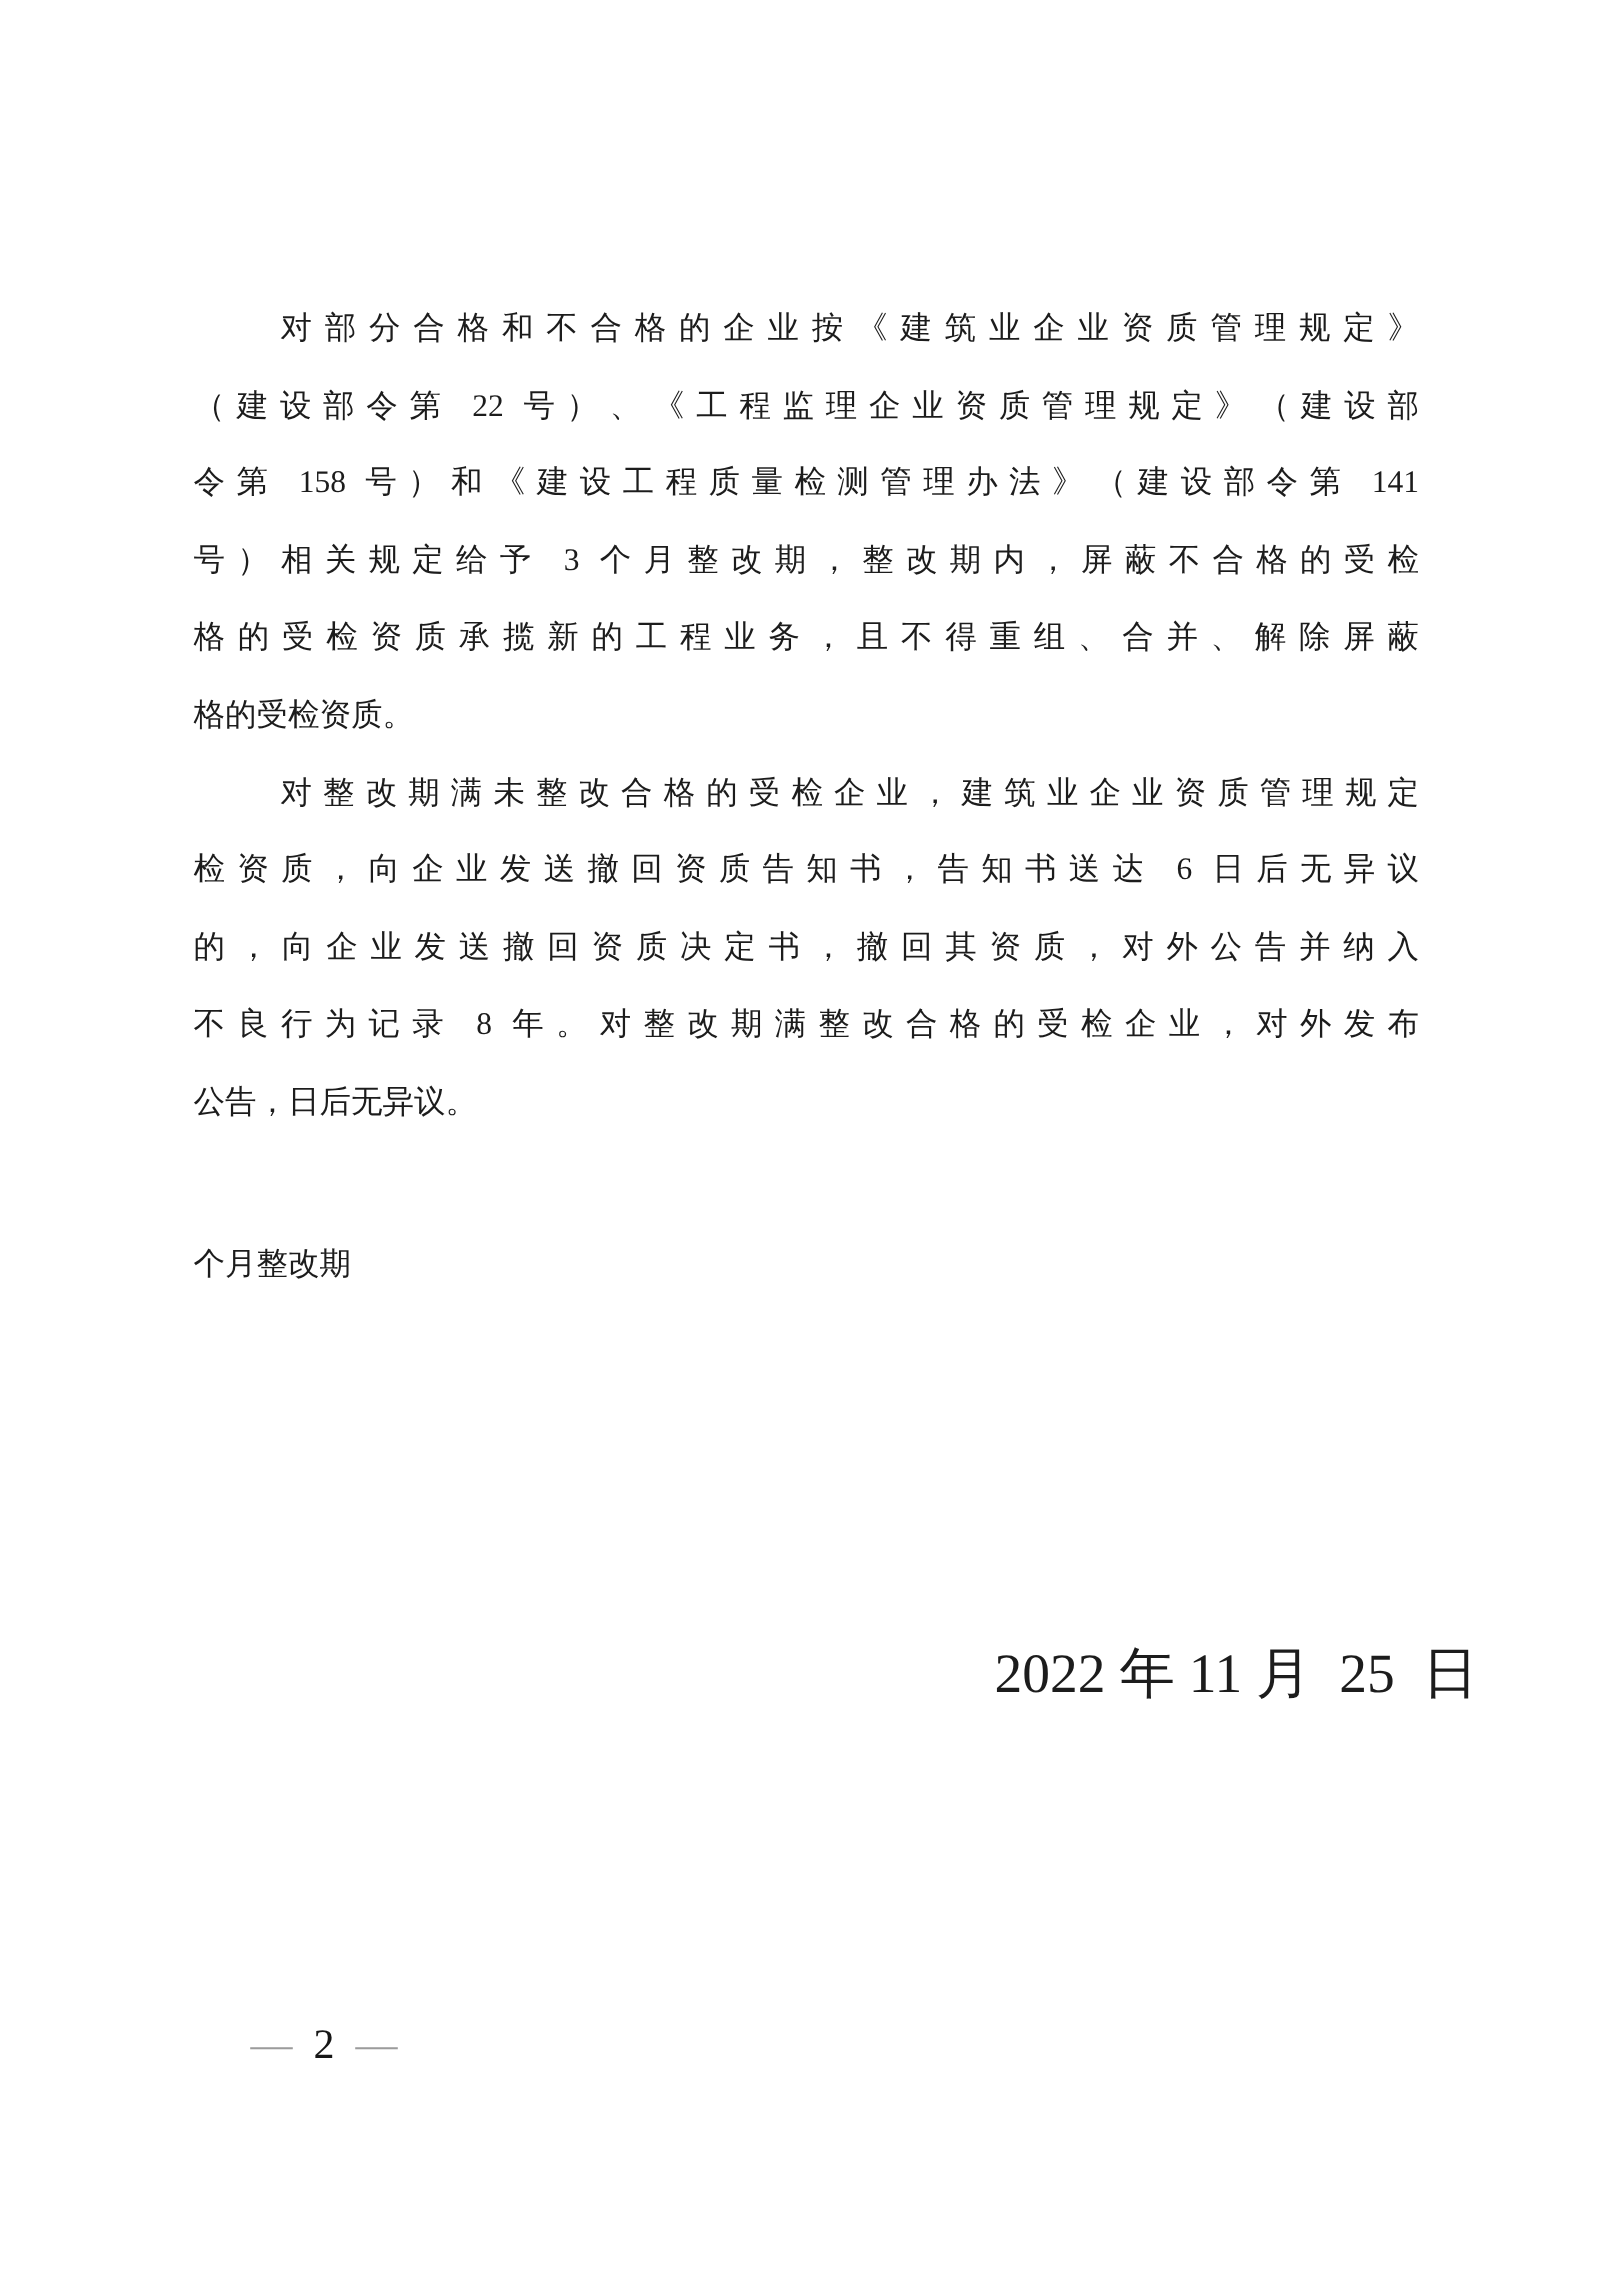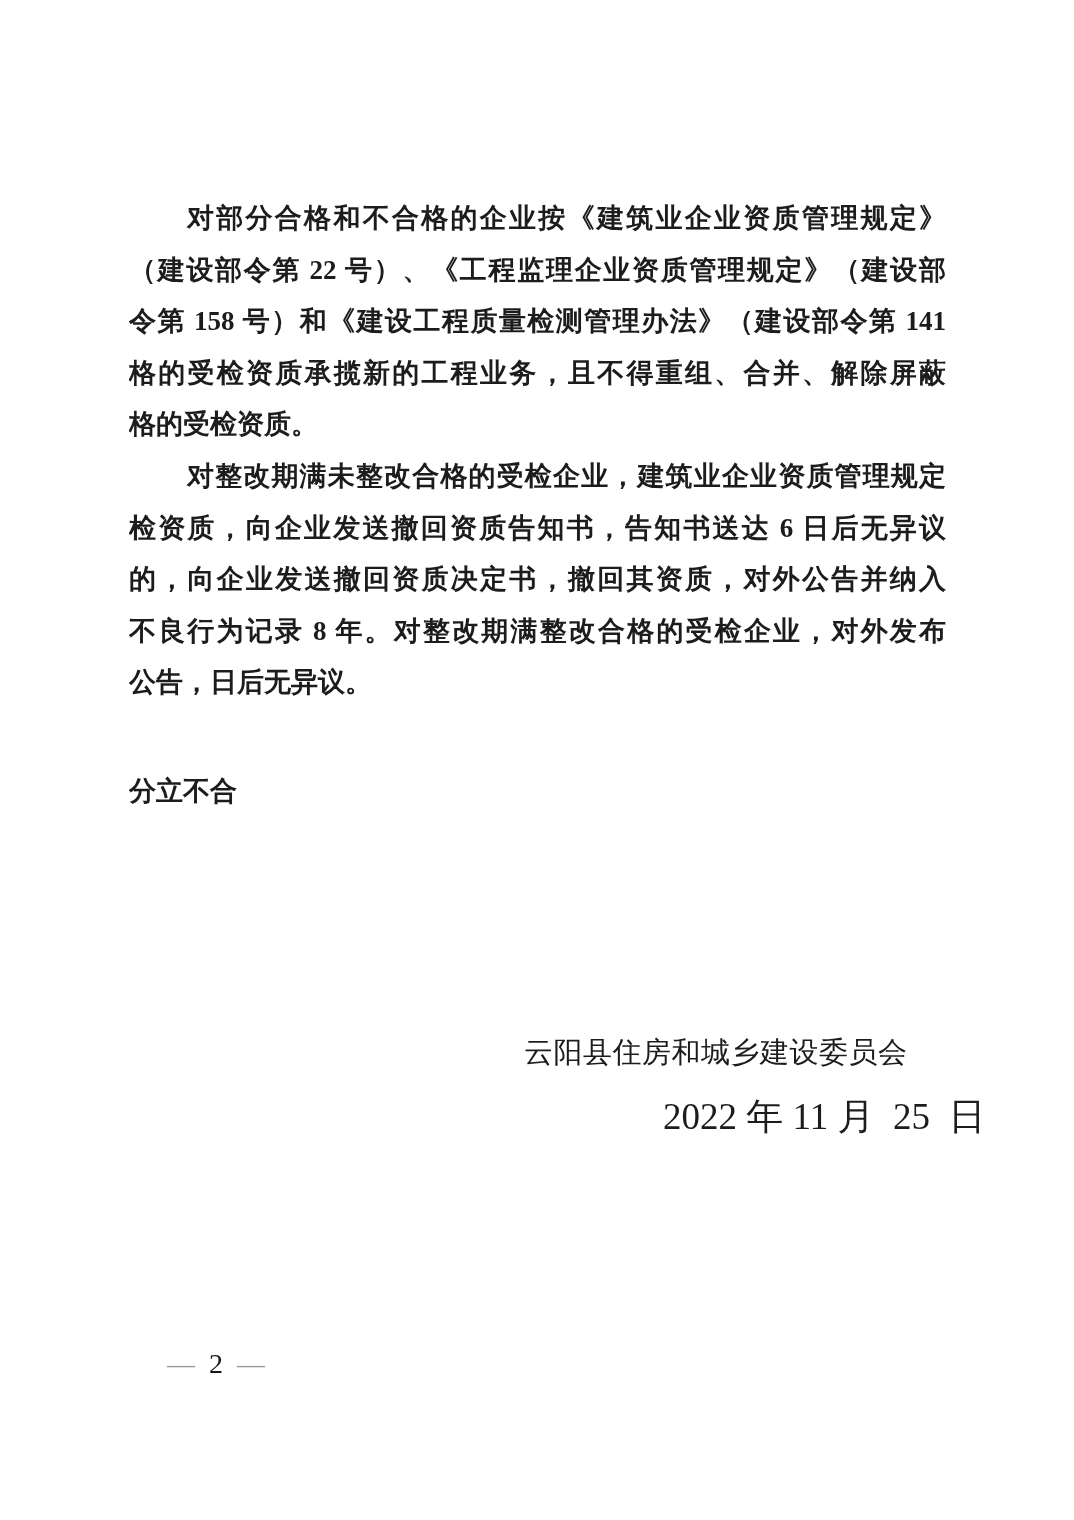--- a/index.html
+++ b/index.html
@@ -14,22 +14,21 @@
     background: #ffffff;
     font-family: "Liberation Serif", "DejaVu Serif", serif;
     color: #1c1c1c;
     overflow: hidden;
   }
   .body-text {
     position: absolute;
     left: 129px;
     top: 193px;
     width: 817px;
-    font-size: 27px;
-    font-weight: bold;
+    font-size: 21px;
   }
   .line {
     height: 51.6px;
     line-height: 51.6px;
     text-align: justify;
     text-align-last: justify;
     overflow: hidden;
     white-space: pre-wrap;
   }
   .line.para-end {
@@ -77,38 +76,38 @@
 </head>
 <body>
 
 <div class="page">
 
   <div class="body-text">
 
     <div class="line indent">对部分合格和不合格的企业按《建筑业企业资质管理规定》</div>
     <div class="line">（建设部令第 22 号）、《工程监理企业资质管理规定》（建设部</div>
     <div class="line">令第 158 号）和《建设工程质量检测管理办法》（建设部令第 141</div>
+    <div class="line">号）相关规定给予 3 个月整改期，整改期内，屏蔽不合格的受检</div>
     <div class="line">格的受检资质承揽新的工程业务，且不得重组、合并、解除屏蔽</div>
     <div class="line para-end">格的受检资质。</div>
 
     <div class="line indent">对整改期满未整改合格的受检企业，建筑业企业资质管理规定</div>
     <div class="line">检资质，向企业发送撤回资质告知书，告知书送达 6 日后无异议</div>
     <div class="line">的，向企业发送撤回资质决定书，撤回其资质，对外公告并纳入</div>
     <div class="line">不良行为记录 8 年。对整改期满整改合格的受检企业，对外发布</div>
     <div class="line para-end">公告，日后无异议。</div>
 
     <div class="attachment-block">
       <div class="line indent">
         
       </div>
-      <div class="line para-end">分立不合</div>
+      <div class="line para-end">个月整改期</div>
     </div>
 
   </div>
 
-  <div class="sig-org">云阳县住房和城乡建设委员会</div>
   <div class="sig-date">2022 年 11 月  25  日</div>
 
   <div class="footer">
     <span class="dash">—</span><span class="page-num">2</span><span class="dash">—</span>
   </div>
 
 </div>
 
 </body></html>

